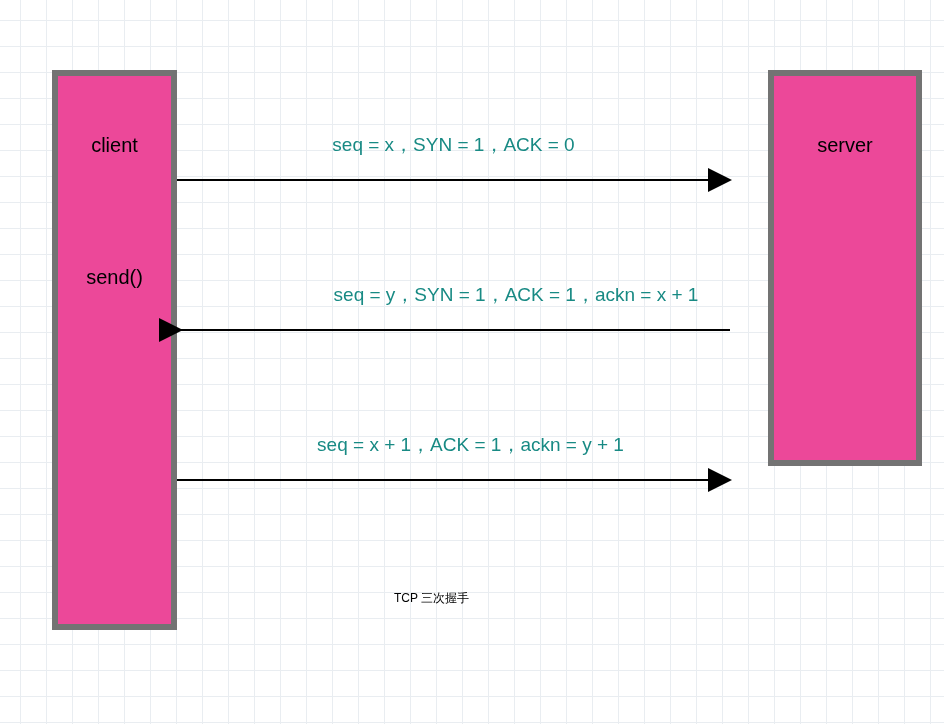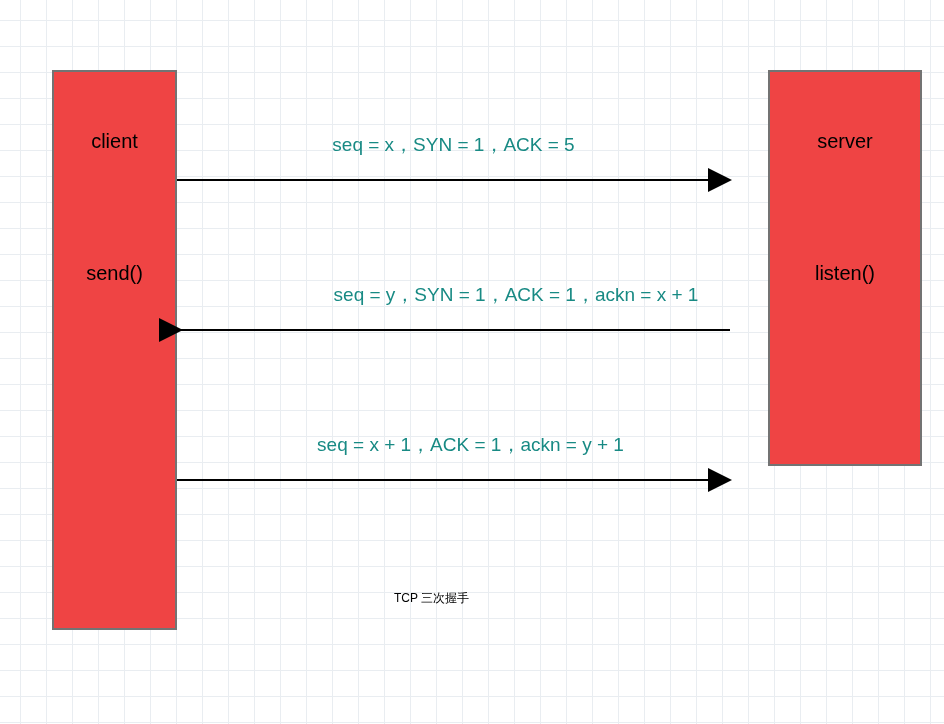--- a/index.html
+++ b/index.html
@@ -19,22 +19,22 @@
       linear-gradient(to bottom, #e9edf1 1px, transparent 1px);
     background-size: 26px 26px;
     background-position: -6px -6px;
   }
   .stage {
     position: absolute;
     inset: 0;
   }
   .box {
     position: absolute;
-    border: 2px solid #737373;
-    background: #ef4444;
+    border: 6px solid #737373;
+    background: #ec4899;
     box-sizing: border-box;
   }
   .client-box {
     left: 52px;
     top: 70px;
     width: 125px;
     height: 560px;
   }
   .server-box {
     left: 768px;
@@ -83,41 +83,40 @@
 
 <div class="stage">
 
   <div class="box client-box">
     <div class="box-label client-title">client</div>
     <div class="box-label client-sub">send()</div>
   </div>
 
   <div class="box server-box">
     <div class="box-label server-title">server</div>
-    <div class="box-label server-sub">listen()</div>
   </div>
 
   <svg class="arrows">
     <defs>
       <marker id="arrowR" markerWidth="12" markerHeight="12" refX="10" refY="6" orient="auto">
         <path d="M0,0 L12,6 L0,12 Z" fill="#000"></path>
       </marker>
       <marker id="arrowL" markerWidth="12" markerHeight="12" refX="2" refY="6" orient="auto">
         <path d="M12,0 L0,6 L12,12 Z" fill="#000"></path>
       </marker>
     </defs>
 
     <line x1="177" y1="180" x2="728" y2="180" stroke="#000" stroke-width="2" marker-end="url(#arrowR)"></line>
 
     <line x1="730" y1="330" x2="179" y2="330" stroke="#000" stroke-width="2" marker-end="url(#arrowL)"></line>
 
     <line x1="177" y1="480" x2="728" y2="480" stroke="#000" stroke-width="2" marker-end="url(#arrowR)"></line>
   </svg>
 
-  <div class="msg-label" style="left:177px; width:553px; top:132px;">seq = x，SYN = 1，ACK = 5</div>
+  <div class="msg-label" style="left:177px; width:553px; top:132px;">seq = x，SYN = 1，ACK = 0</div>
 
   <div class="msg-label" style="left:183px; width:666px; top:282px;">seq = y，SYN = 1，ACK = 1，ackn = x + 1</div>
 
   <div class="msg-label" style="left:177px; width:553px; top:432px;margin-left:17px;">seq = x + 1，ACK = 1，ackn = y + 1</div>
 
   <div class="caption" style="left:394px; top:590px;">TCP 三次握手</div>
 
 </div>
 
 </body></html>

